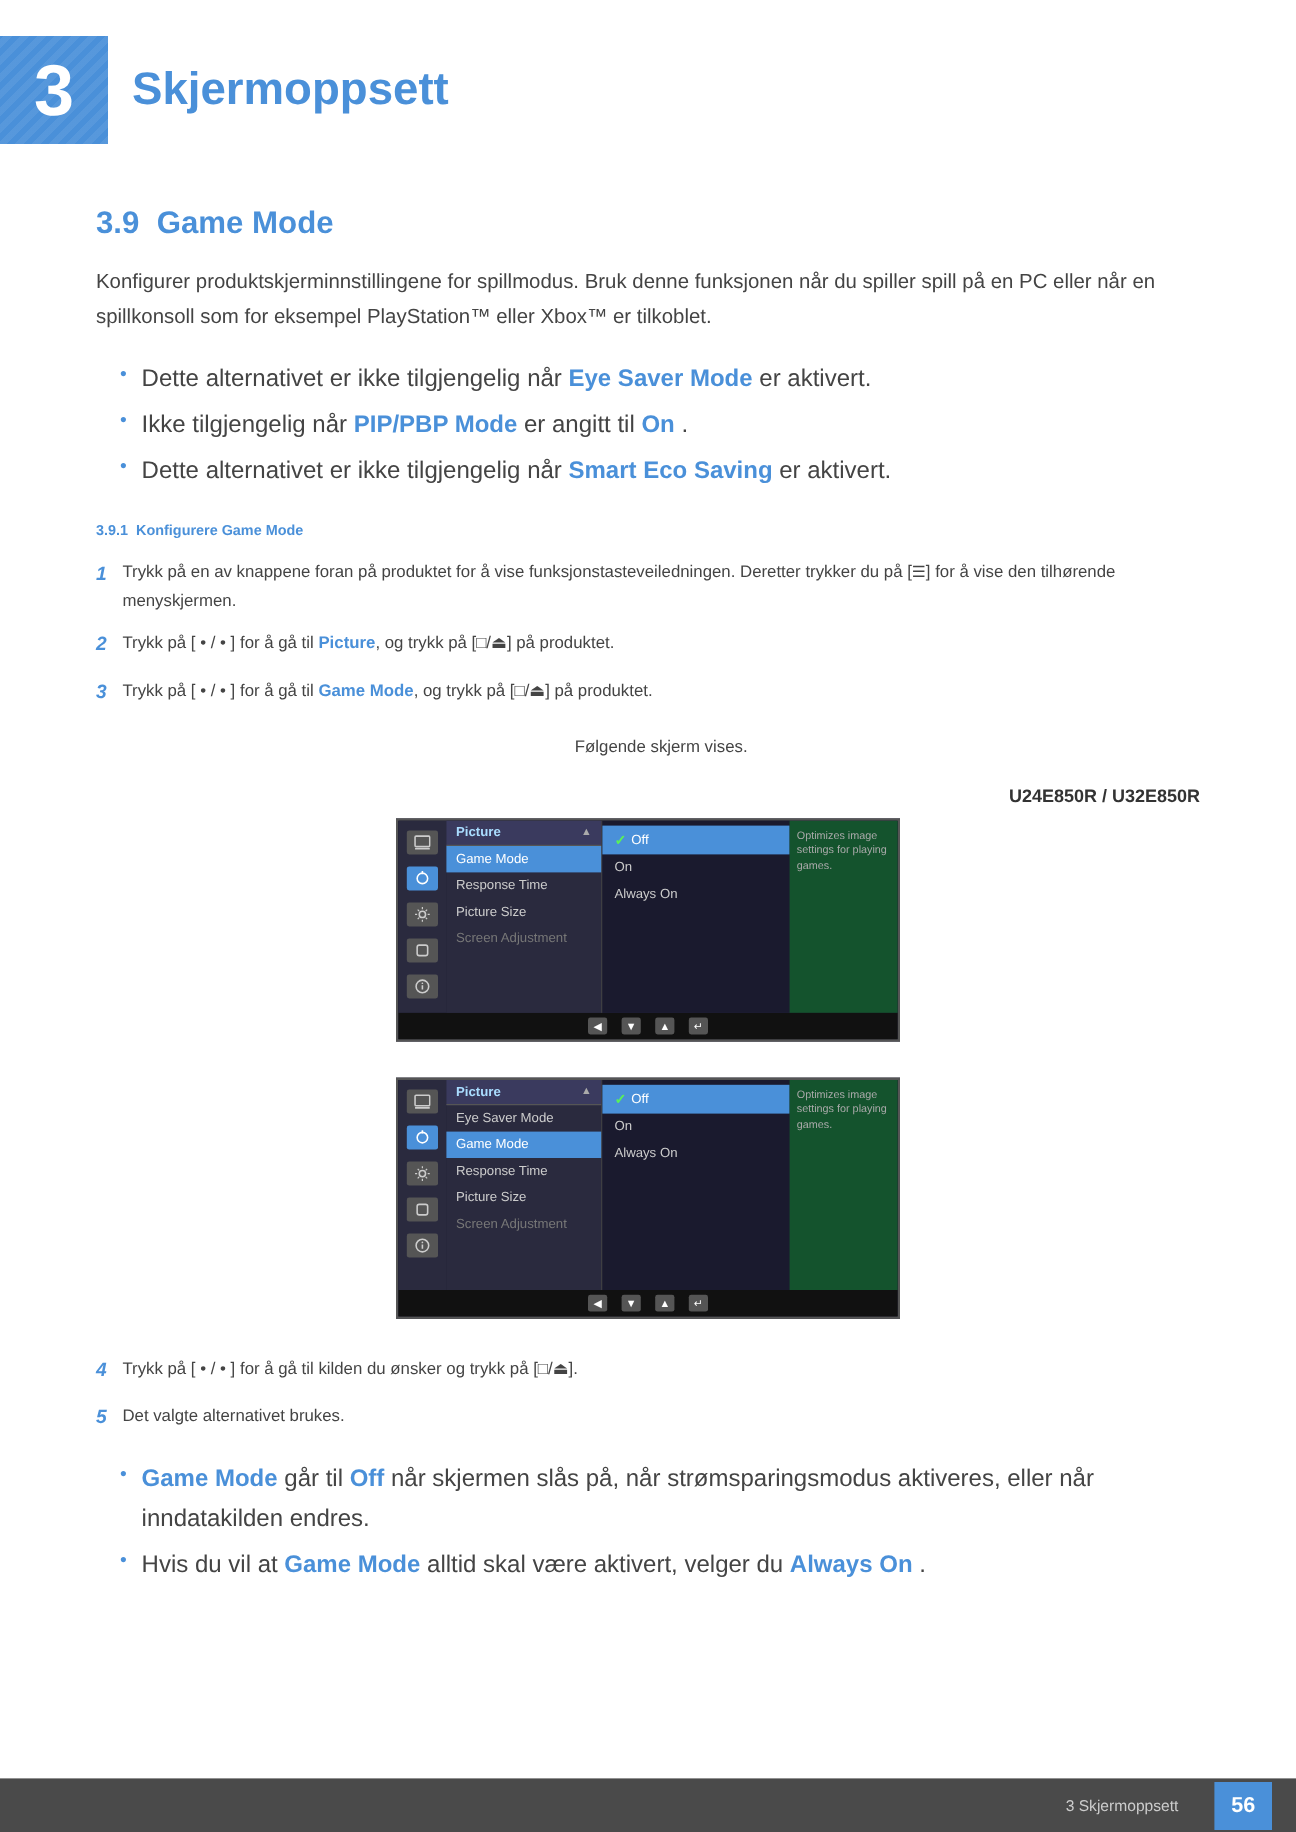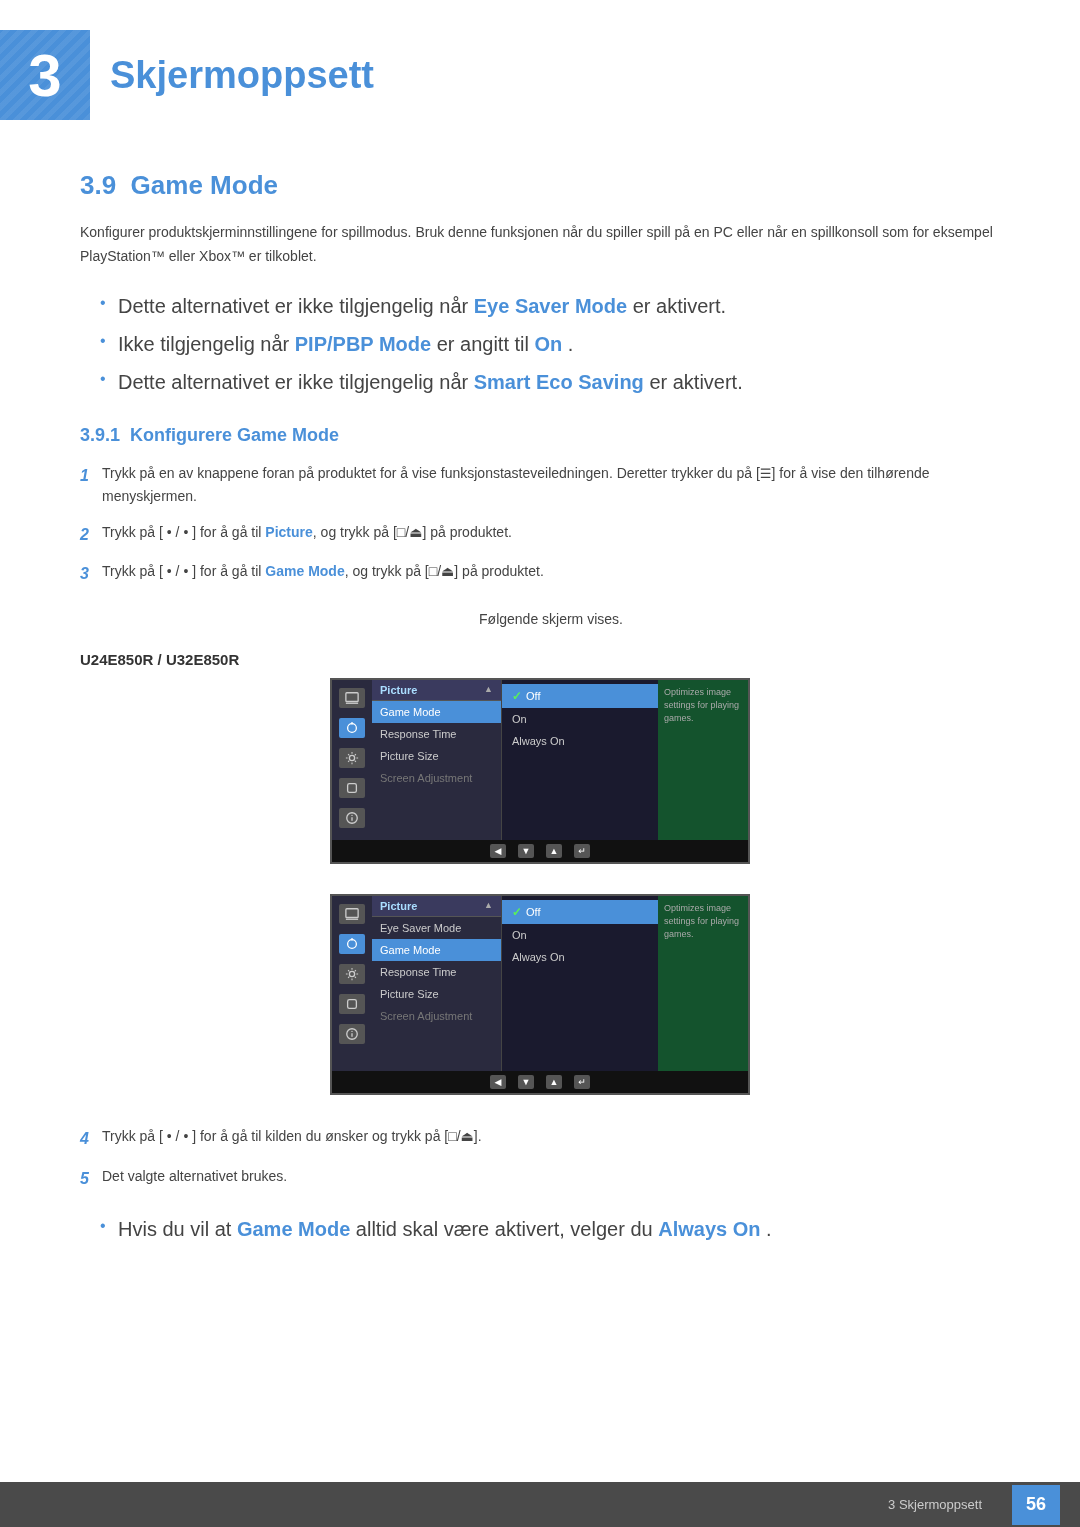--- a/index.html
+++ b/index.html
@@ -63,21 +63,21 @@
     
     .section-heading {
       font-size: 26px;
       font-weight: bold;
       color: #4a90d9;
       margin-bottom: 20px;
     }
 
     
     .intro-text {
-      font-size: 14px;
+      font-size: 17px;
       line-height: 1.7;
       color: #444;
       margin-bottom: 20px;
     }
 
     
     .bullet-list {
       list-style: none;
       margin: 0 0 24px 20px;
     }
@@ -92,21 +92,21 @@
     .bullet-list li::before {
       content: '•';
       position: absolute;
       left: 0;
       color: #4a90d9;
       font-size: 16px;
     }
 
     
     .subsection-heading {
-      font-size: 18px;
+      font-size: 12px;
       font-weight: bold;
       color: #4a90d9;
       margin-bottom: 16px;
       margin-top: 26px;
     }
 
     
     .steps-list {
       list-style: none;
       margin: 0 0 20px 0;
@@ -127,21 +127,21 @@
       font-size: 16px;
     }
     .step-text {
       flex: 1;
     }
 
     .highlight-blue { color: #4a90d9; font-weight: bold; }
 
     
     .screen-label {
-      text-align: left;
+      text-align: right;
       font-size: 15px;
       font-weight: bold;
       color: #333;
       margin: 20px 0 10px 0;
     }
 
     .screen-wrapper {
       display: flex;
       justify-content: center;
       margin-bottom: 30px;
@@ -536,20 +536,26 @@
     <li>
       <span class="step-number">5&nbsp;&nbsp;</span>
       <span class="step-text">
         Det valgte alternativet brukes.
       </span>
     </li>
   </ol>
 
   <ul class="bullet-list">
     <li>
+      <span class="highlight-blue">Game Mode</span>
+      <span> går til </span>
+      <span class="highlight-blue">Off</span>
+      <span> når skjermen slås på, når strømsparingsmodus aktiveres, eller når inndatakilden endres.</span>
+    </li>
+    <li>
       <span>Hvis du vil at </span>
       <span class="highlight-blue">Game Mode</span>
       <span> alltid skal være aktivert, velger du </span>
       <span class="highlight-blue">Always On</span>
       <span>.</span>
     </li>
   </ul>
 
 </div>
 

